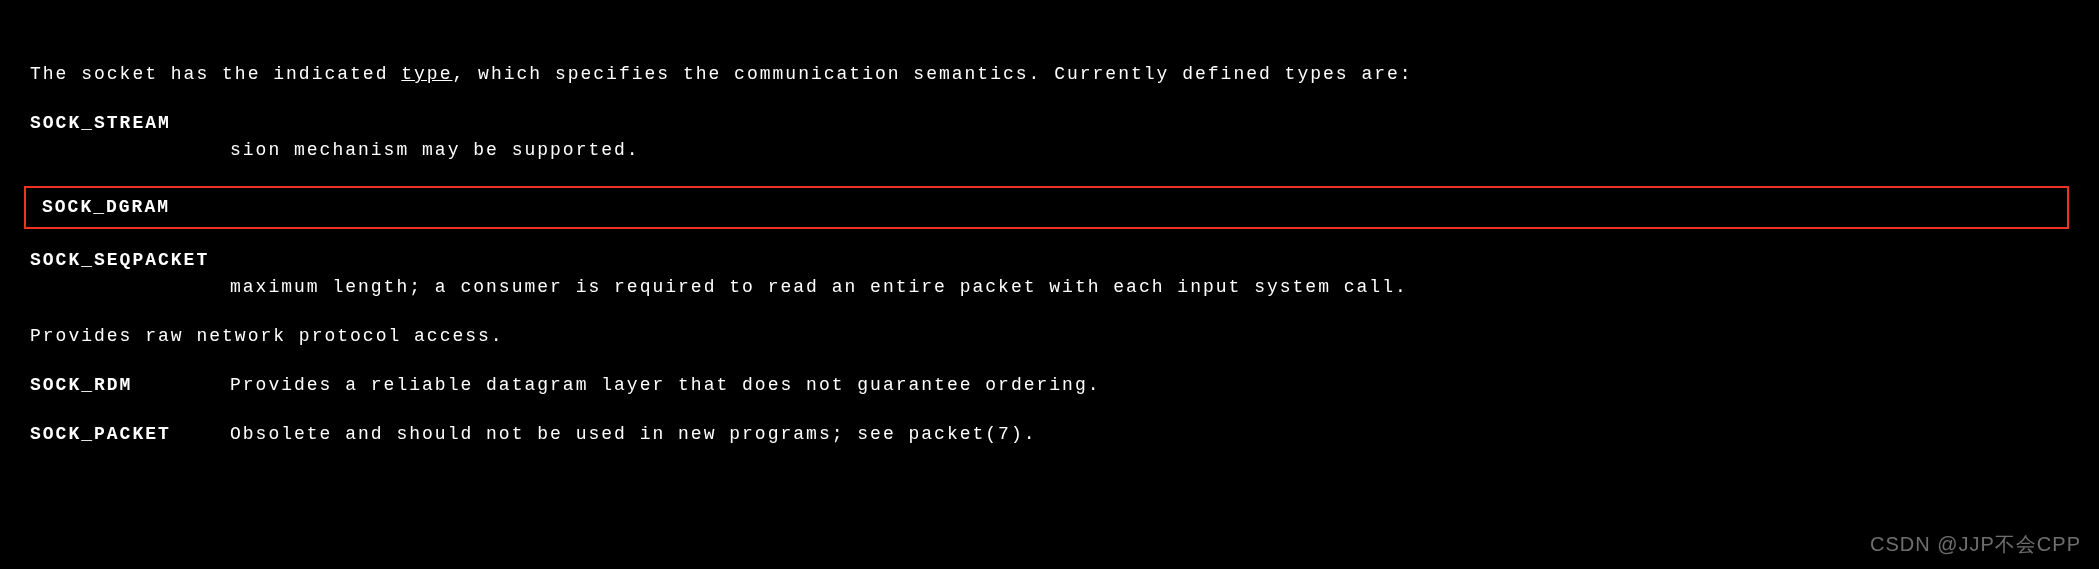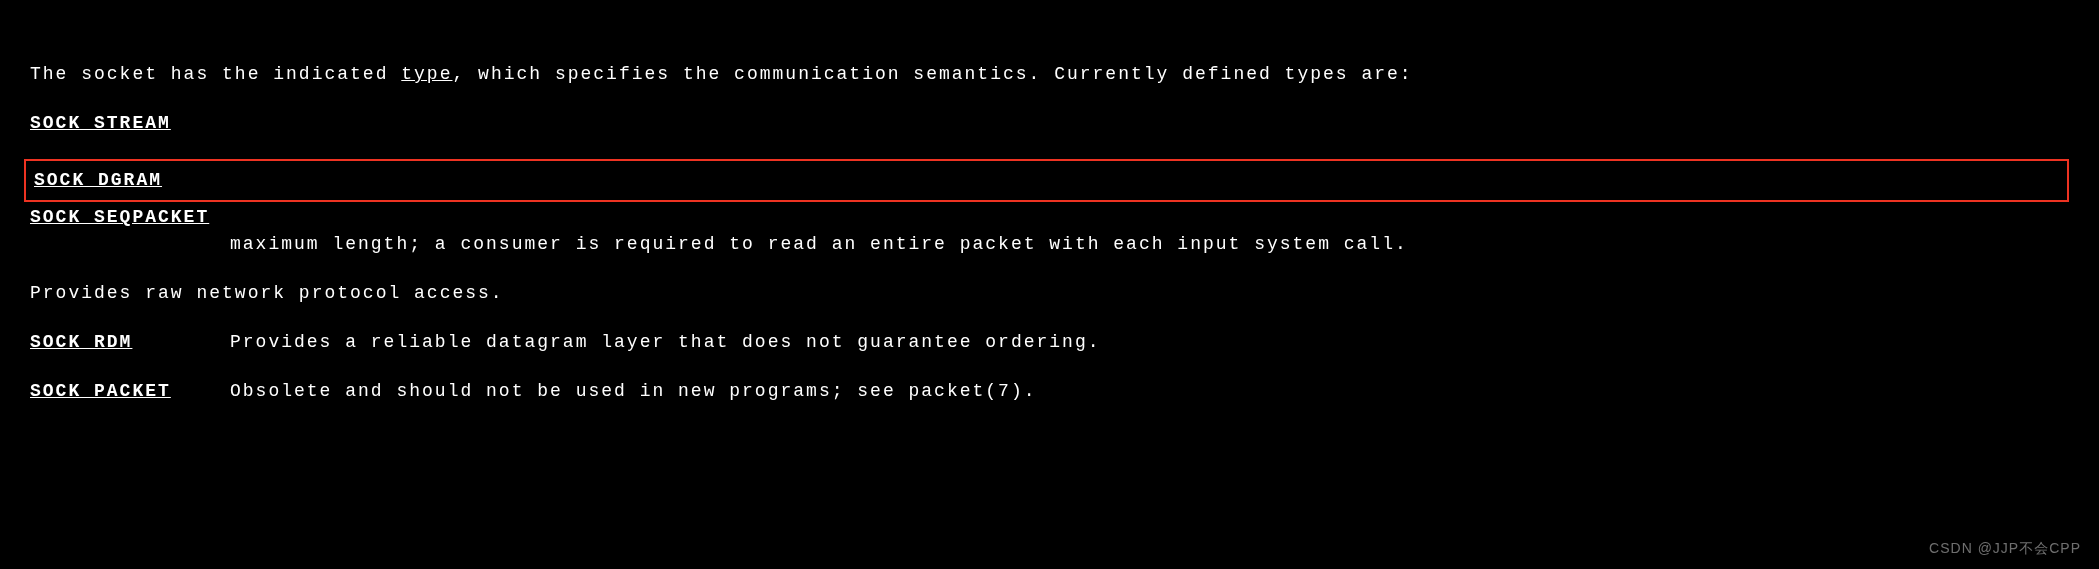--- a/index.html
+++ b/index.html
@@ -28,60 +28,60 @@
     }
     .def-row {
       display: flex;
       margin-bottom: 22px;
       align-items: flex-start;
     }
     .def-term {
       font-weight: bold;
       width: 200px;
       flex-shrink: 0;
-      text-decoration: underline;
     }
     .def-desc {
       flex: 1;
     }
     .bold {
       font-weight: normal;
     }
     .highlight-box {
       border: 2px solid #ee3322;
-      padding: 6px 8px;
+      padding: 6px 16px;
       margin-left: -6px;
-      margin-bottom: 2px;
+      margin-bottom: 18px;
       display: flex;
       align-items: flex-start;
     }
     .highlight-box .def-term {
       width: 196px;
     }
     .watermark {
       position: absolute;
       bottom: 10px;
       right: 18px;
       color: rgba(200,200,200,0.55);
-      font-size: 14px;
+      font-size: 20px;
       letter-spacing: 1px;
       font-family: sans-serif;
     }
   </style>
 </head>
 <body>
 
 <div class="intro">
   <span>The socket has the indicated </span><span class="underline">type</span><span>, which specifies the communication semantics.  Currently defined types are:</span>
 </div>
 
 <div class="def-row">
   <div class="def-term">SOCK_STREAM</div>
   <div class="def-desc">
     <br>
+    <span>sion mechanism may be supported.</span>
   </div>
 </div>
 
 <div class="highlight-box">
   <div class="def-term">SOCK_DGRAM</div>
 </div>
 
 <div class="def-row">
   <div class="def-term">SOCK_SEQPACKET</div>
   <div class="def-desc">

